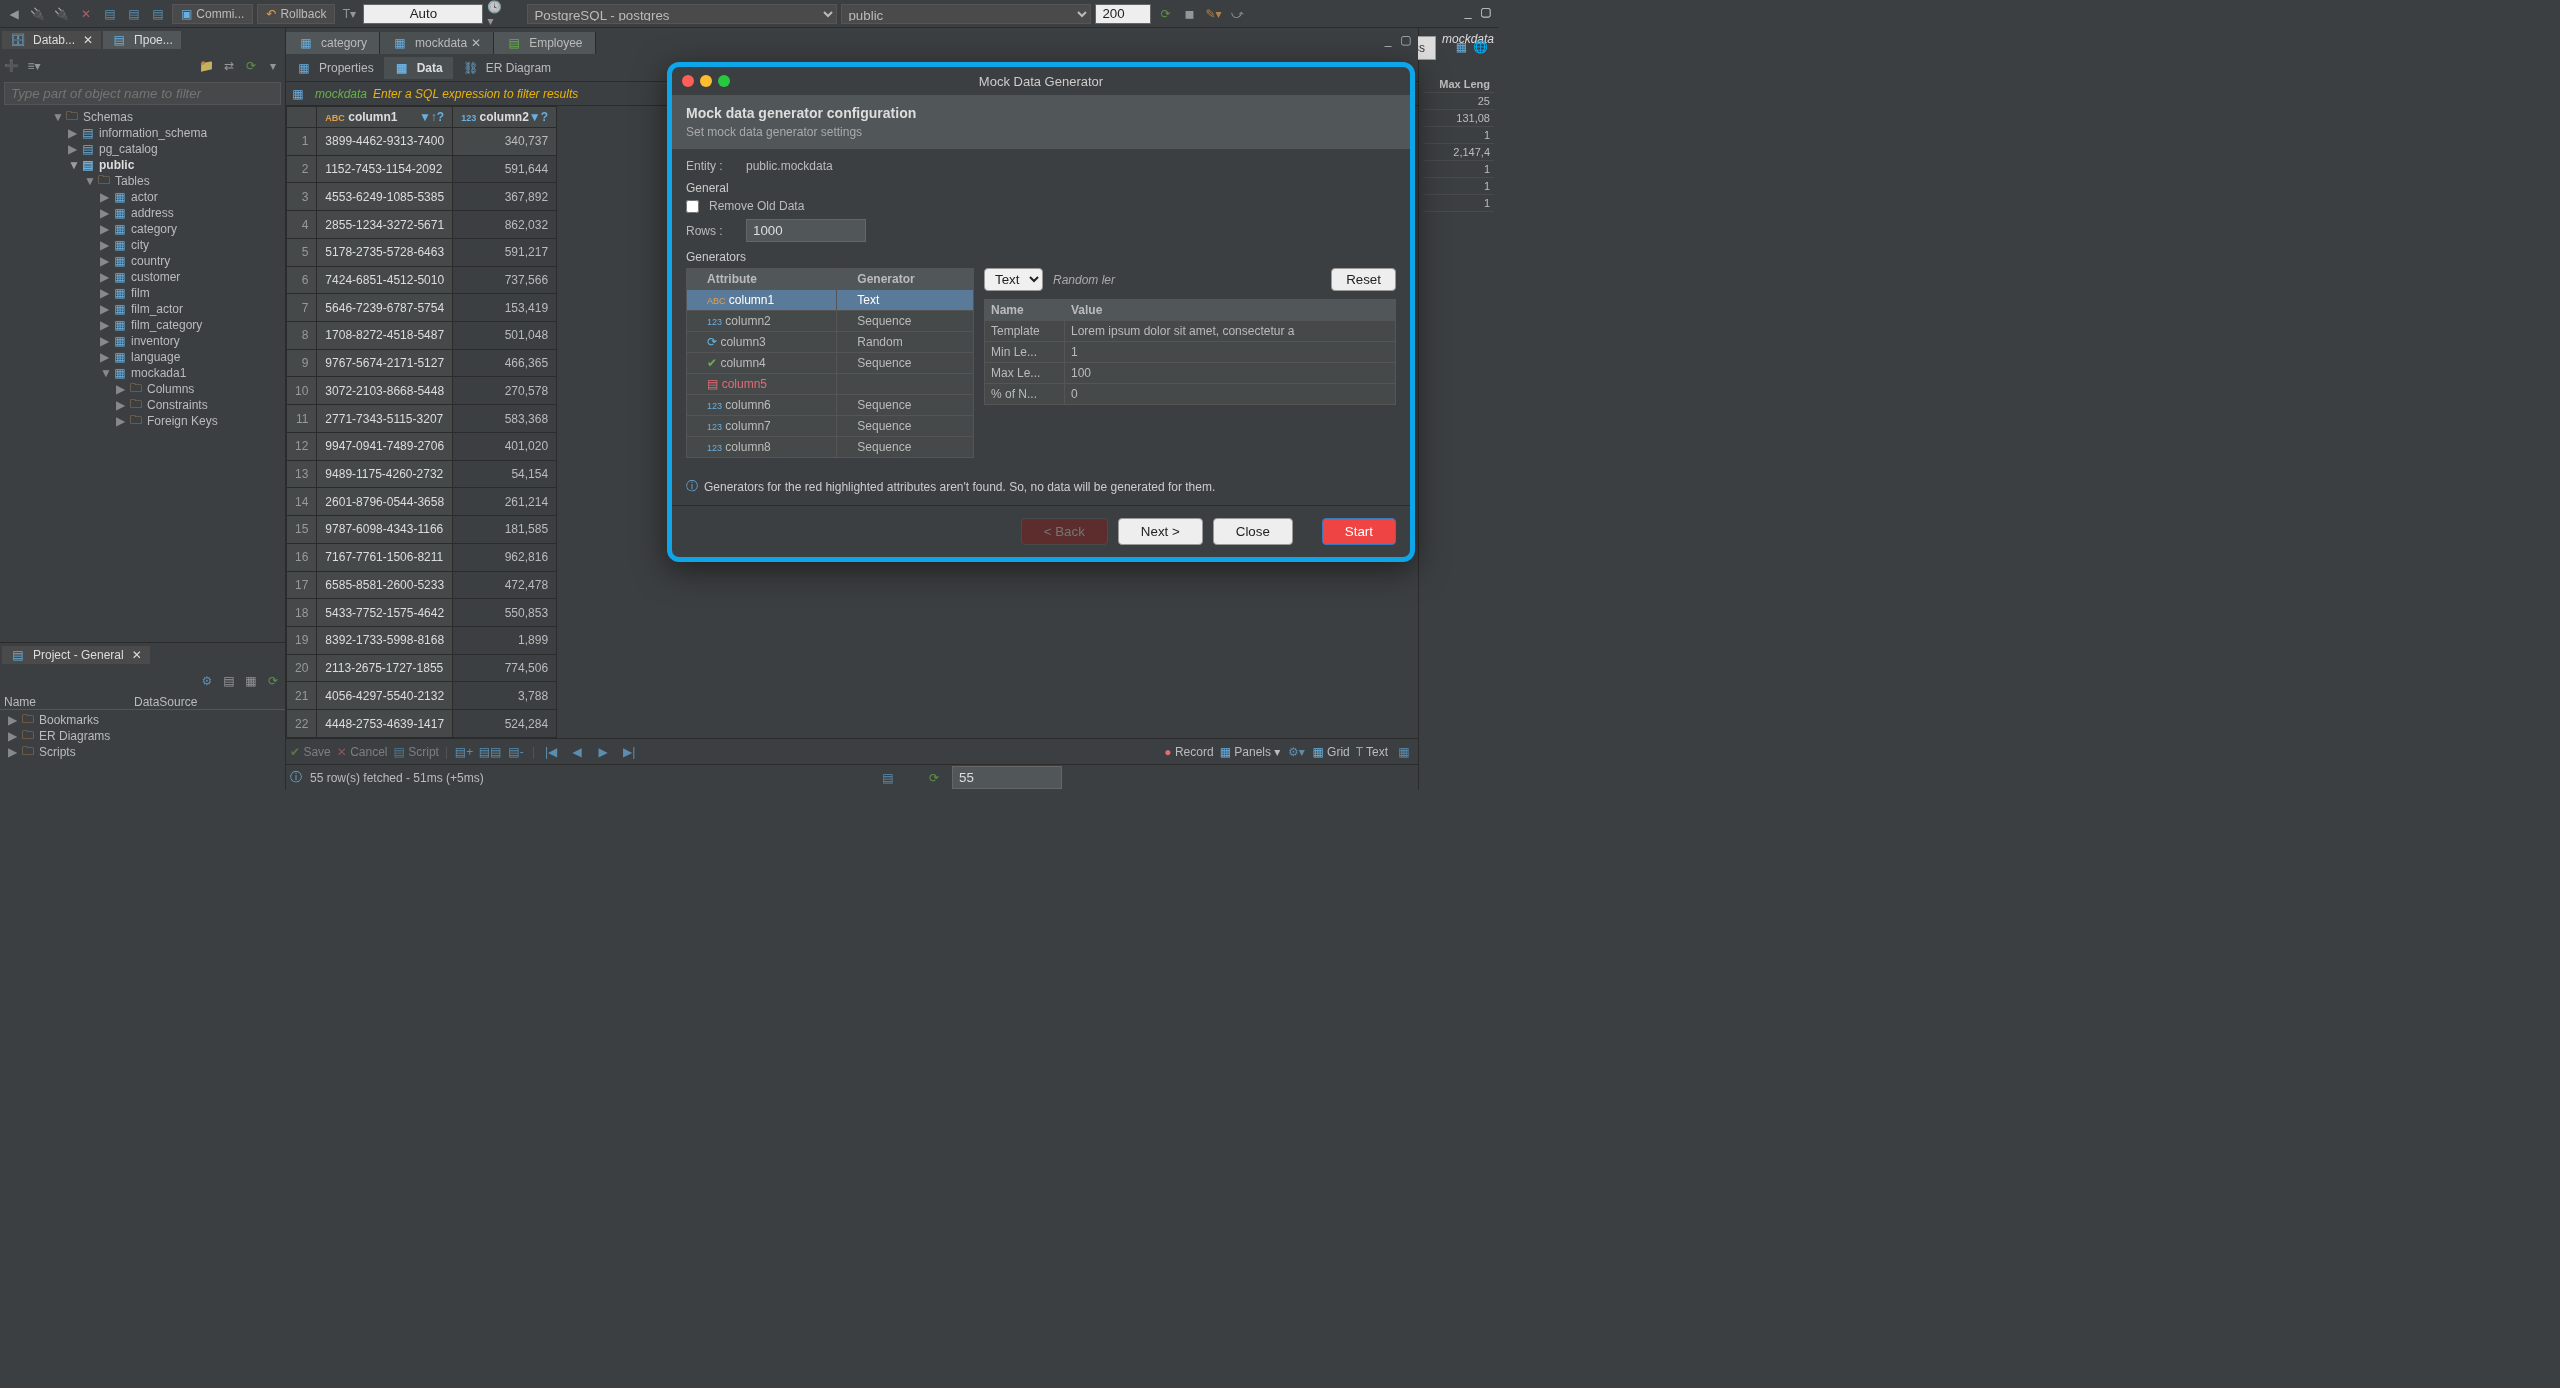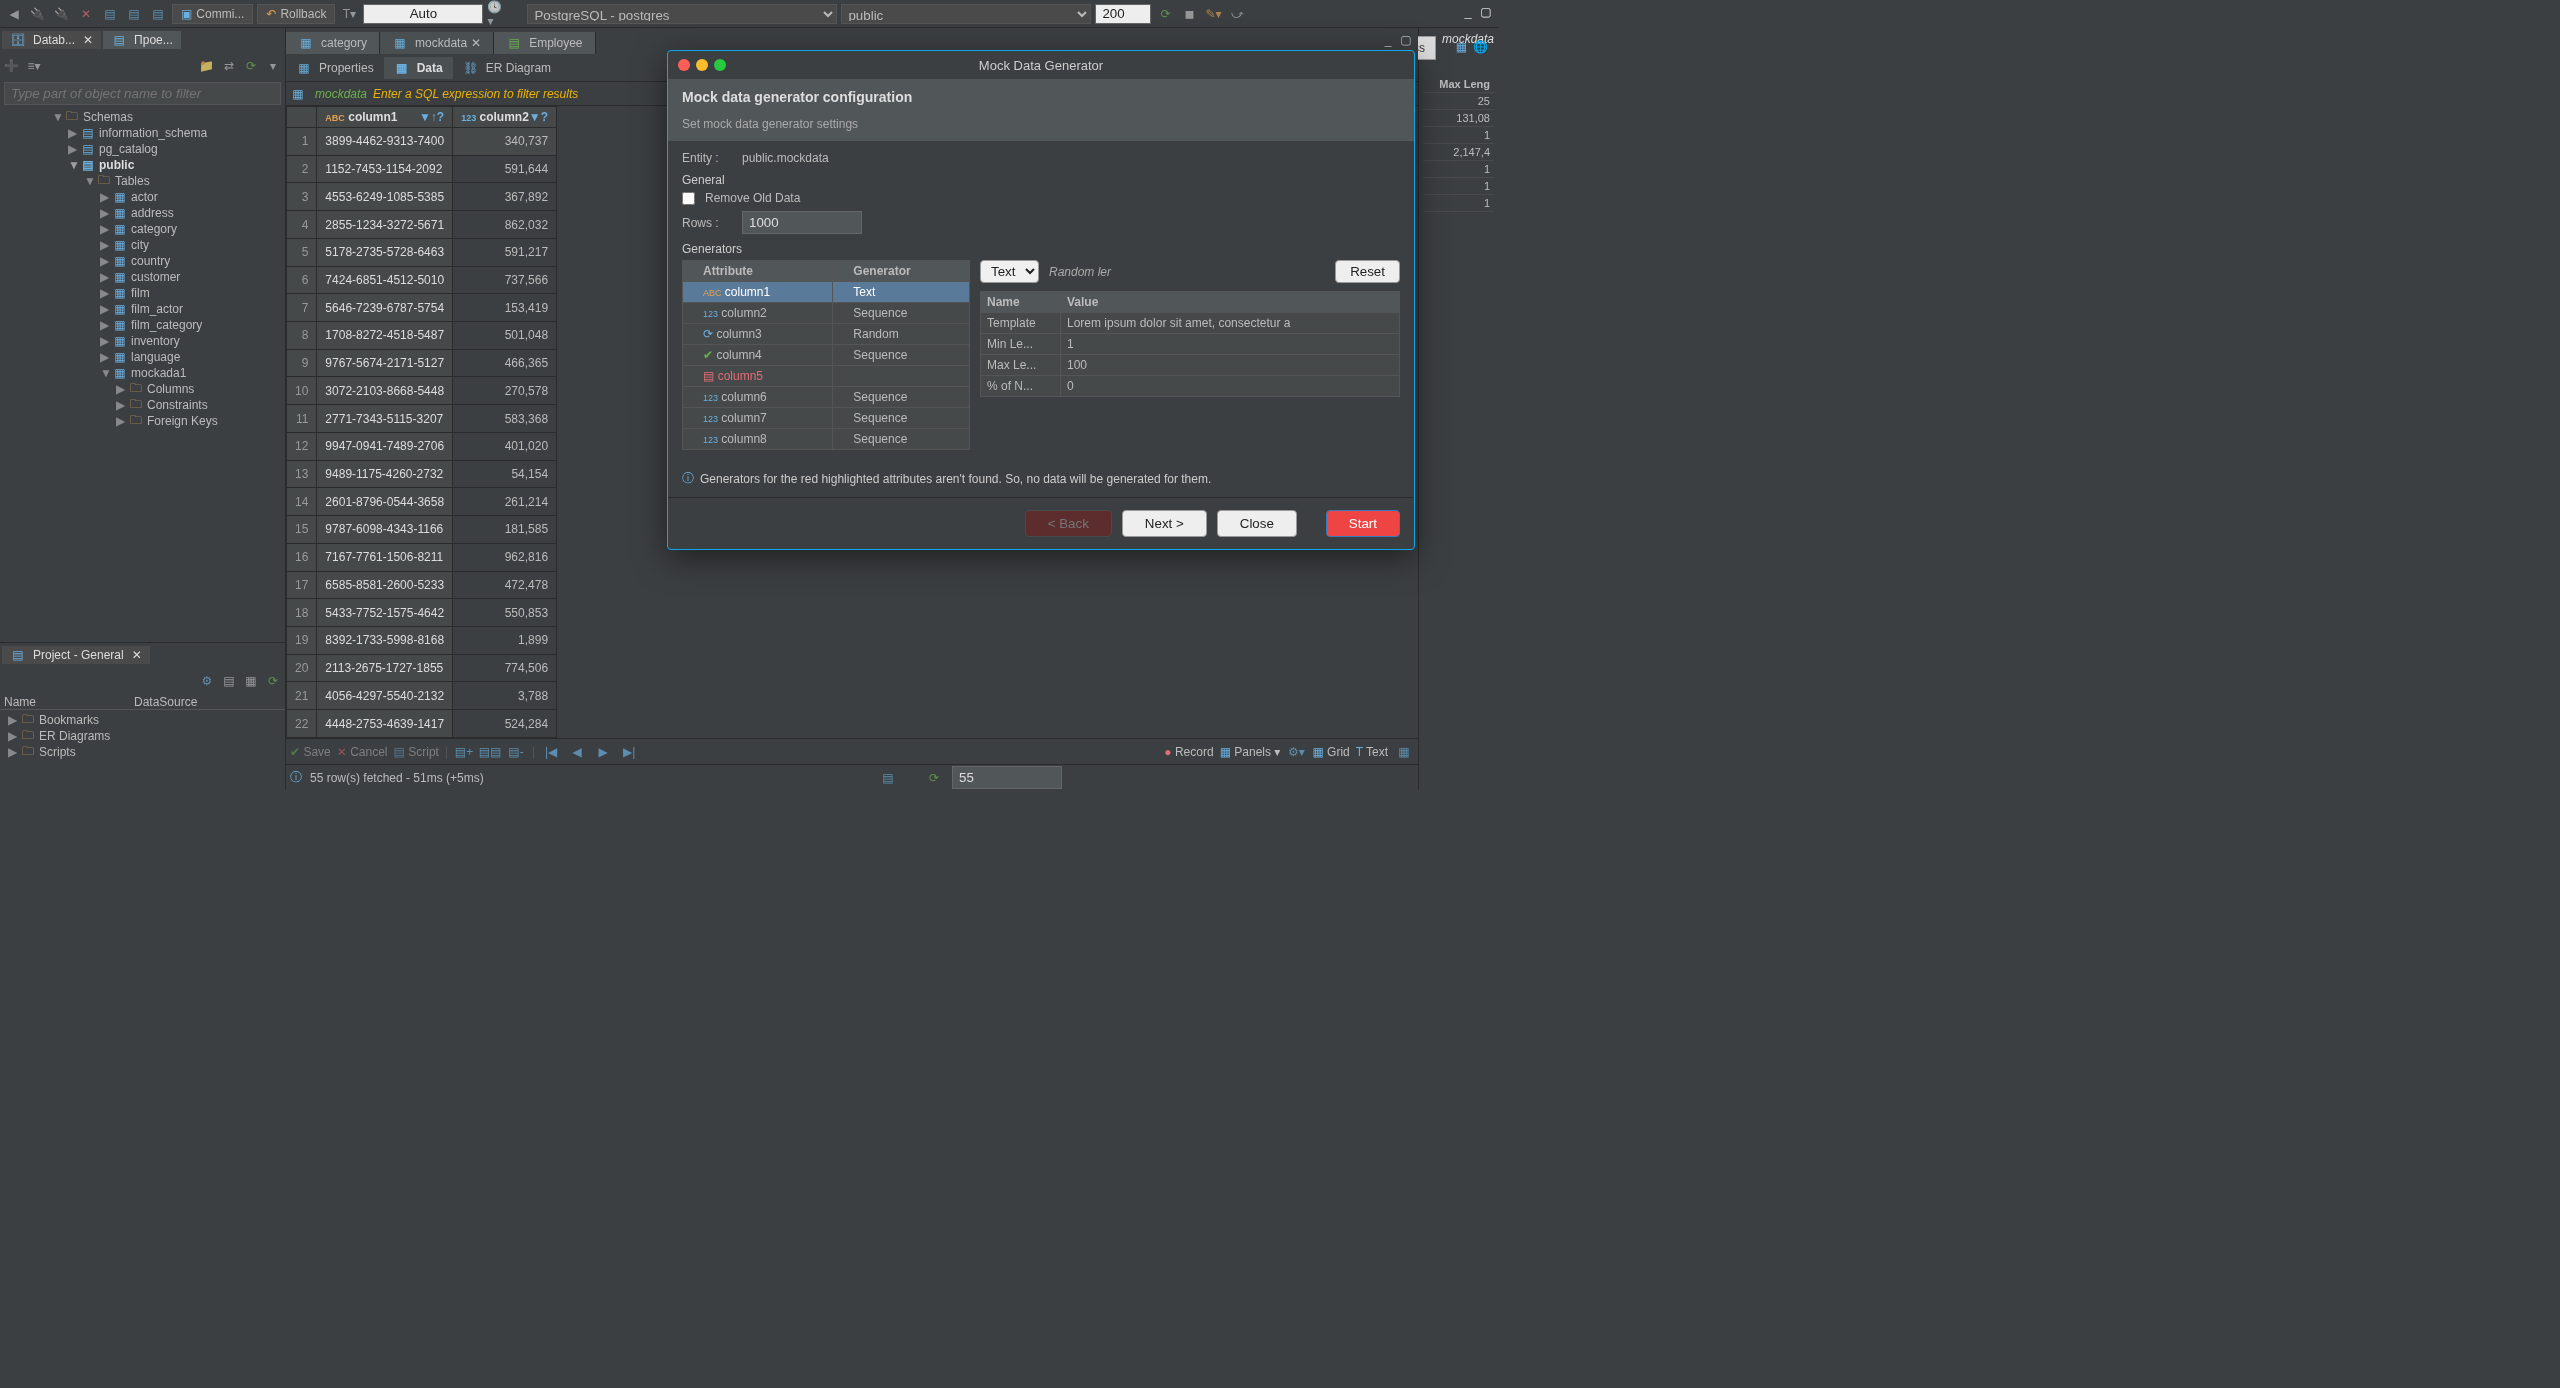--- a/index.html
+++ b/index.html
@@ -42,27 +42,27 @@
 .grid-table td { border: 1px solid #2b2b2b; padding: 2px 8px; }
 .grid-table td.rownum { background: #45494a; text-align: right; color: #999; width: 28px; }
 .grid-table tr.selected td { background: #45494a; }
 .grid-table td.val1 { background: #45494a; color: #ddd; }
 .grid-table td.val2 { text-align: right; }
 .bottom-toolbar { height: 26px; border-top: 1px solid #2b2b2b; display: flex; align-items: center; padding: 0 4px; gap: 6px; }
 .status-row { height: 26px; display: flex; align-items: center; padding: 0 4px; gap: 8px; border-top: 1px solid #2b2b2b; }
 .status-bar { height: 22px; background: #3c3f41; border-top: 1px solid #2b2b2b; display: flex; align-items: center; justify-content: flex-end; padding: 0 8px; gap: 12px; }
 .right-panel { width: 80px; background: #3c3f41; border-left: 1px solid #2b2b2b; display: flex; flex-direction: column; padding: 4px; }
 .right-panel .rp-row { display: flex; justify-content: space-between; padding: 2px 4px; border-bottom: 1px solid #4a4a4a; font-size: 11px; }
-.dialog-overlay { position: absolute; top: 50px; left: 667px; width: 748px; background: #3c3f41; border: 1px solid #0ea5e9; border-radius: 4px; box-shadow: 0 8px 32px rgba(0,0,0,0.5); }
+.dialog-overlay { position: absolute; top: 62px; left: 667px; width: 748px; background: #3c3f41; border: 5px solid #0ea5e9; border-radius: 12px; box-shadow: 0 8px 32px rgba(0,0,0,0.5); }
 .dialog-titlebar { height: 28px; display: flex; align-items: center; padding: 0 10px; position: relative; border-top-left-radius: 8px; border-top-right-radius: 8px; }
 .traffic { display: flex; gap: 6px; }
 .traffic span { width: 12px; height: 12px; border-radius: 50%; display: inline-block; }
 .dialog-title { position: absolute; left: 50%; transform: translateX(-50%); color: #ccc; font-size: 13px; }
 .dialog-header { padding: 10px 14px; background: #515658; }
-.dialog-header h3 { color: #ddd; font-size: 14px; font-weight: bold; margin-bottom: 12px; }
+.dialog-header h3 { color: #ddd; font-size: 14px; font-weight: bold; margin-bottom: 4px; }
 .dialog-header p { color: #aaa; font-size: 12px; }
 .dialog-body { padding: 10px 14px; }
 .dialog-row { display: flex; align-items: center; gap: 10px; margin-bottom: 6px; }
 .dialog-row label { min-width: 50px; }
 .dialog-input { background: #515658; border: 1px solid #666; color: #ddd; padding: 3px 6px; }
 .section-title { color: #ccc; margin: 8px 0 4px; }
 .gen-row { display: flex; gap: 10px; }
 .gen-table { border: 1px solid #666; background: #45494a; border-collapse: collapse; width: 288px; }
 .gen-table th, .gen-table td { border: 1px solid #555; padding: 3px 20px; text-align: left; font-size: 12px; }
 .gen-table th { background: #515658; }

